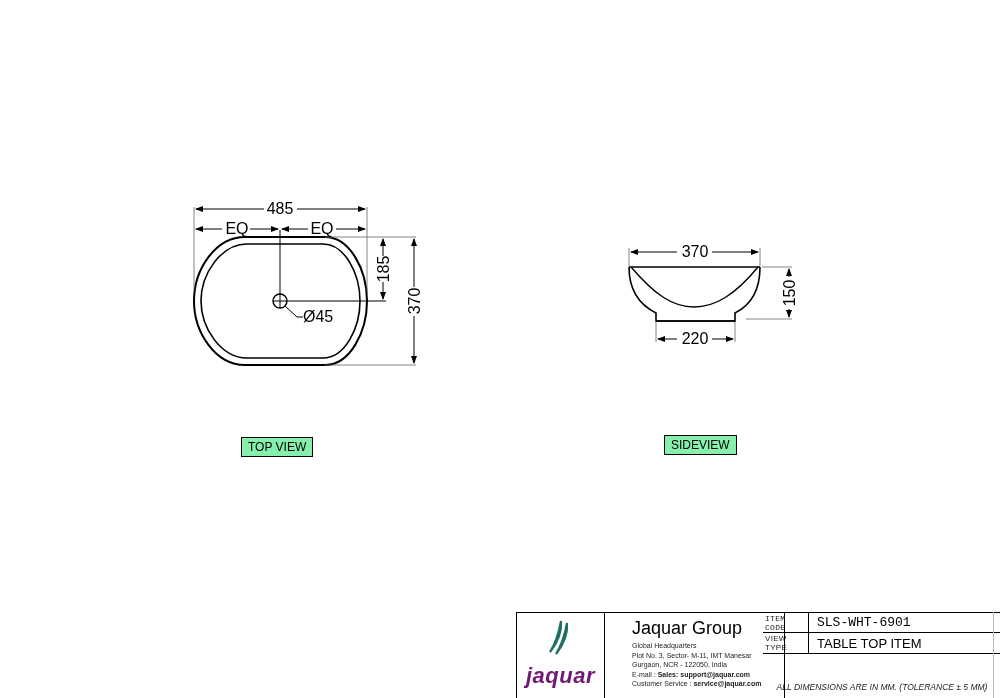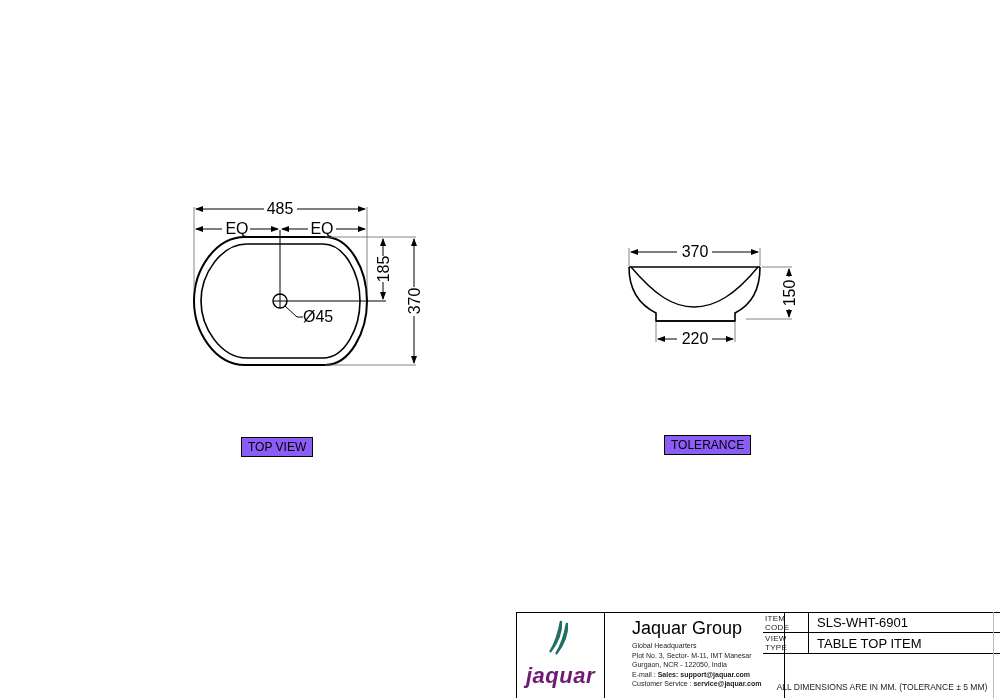--- a/index.html
+++ b/index.html
@@ -1,30 +1,30 @@
 <!DOCTYPE html>
 <html><head>
 <meta charset="utf-8">
 <style>
   html, body { margin:0; padding:0; background:#ffffff; }
   body { width:1000px; height:698px; position:relative; overflow:hidden; font-family:"Liberation Sans", sans-serif; color:#000; }
   #drawing { position:absolute; left:0; top:0; width:1000px; height:698px; }
   .dimtxt { font-family:"Liberation Sans", sans-serif; font-size:16px; fill:#000; }
-  .view-label { position:absolute; border:1.5px solid #000; font-size:12px; padding:2px 6px; background:#8b5cf6; line-height:14px; }
+  .view-label { position:absolute; border:1.5px solid #000; font-size:12px; padding:2px 6px; background:#86efac; line-height:14px; }
   #title-block { position:absolute; left:516px; top:612px; width:484px; height:86px; border-left:1.5px solid #000; border-top:1.5px solid #000; box-sizing:border-box; }
   .tb-logo { position:absolute; left:0; top:0; width:88px; height:86px; border-right:1.5px solid #000; box-sizing:border-box; }
   .tb-company { position:absolute; left:88px; top:0; width:158px; height:86px; border-right:1.5px solid #000; box-sizing:border-box; padding:4px 0 0 5px;margin-left:22px; }
   .tb-company .name { font-size:18px; line-height:22px; }
   .tb-company .addr { font-size:7px; line-height:9.5px; color:#222; margin-top:2px; }
   .tb-company .addr b { font-weight:bold; }
   .tb-fields { position:absolute; left:246px; top:0; width:238px; height:86px; }
   .tb-row { position:absolute; left:0; width:238px; border-bottom:1px solid #000; box-sizing:border-box; font-size:9px; }
   .tb-row .lbl { position:absolute; left:0; top:0; width:46px; height:100%; border-right:1px solid #000; box-sizing:border-box; padding-left:2px; display:flex; align-items:center; font-size:8px; letter-spacing:0.3px; color:#222; }
   .tb-row .val { position:absolute; left:54px; top:0; height:100%; display:flex; align-items:center; font-size:13px; }
-  .tb-note { position:absolute; left:0; top:62px; width:238px; height:24px; display:flex; align-items:center; justify-content:center; font-size:8.5px; color:#222; }
+  .tb-note { position:absolute; left:0; top:62px; width:238px; height:24px; display:flex; align-items:center; justify-content:center; font-size:8.5px; color:#222;font-style:italic; }
   .right-edge { position:absolute; left:993px; top:612px; width:1px; height:86px; background:#bbb; }
 </style>
 </head>
 <body>
 
 <svg id="drawing" viewBox="0 0 1000 698" xmlns="http://www.w3.org/2000/svg">
   <defs>
     <marker id="arr" markerWidth="8" markerHeight="6" refX="7" refY="3" orient="auto-start-reverse" markerUnits="userSpaceOnUse">
       <path d="M0,0 L8,3 L0,6 Z" fill="#000"></path>
     </marker>
@@ -109,39 +109,39 @@
   <g>
     <path d="M561,621 C562,632 557,643 550,652 C556,643 559,632 561,621 Z" fill="#1f6f63" stroke="#1f6f63" stroke-width="2.2"></path>
     <path d="M567,623 C568,634 563,645 556,654 C562,645 565,634 567,623 Z" fill="#1f6f63" stroke="#1f6f63" stroke-width="2.2"></path>
   </g>
 </svg>
 
 <div class="view-label" style="left:241px; top:437px;">
   <span>TOP VIEW</span>
 </div>
 <div class="view-label" style="left:664px; top:435px;">
-  <span>TOLERANCE</span>
+  <span>SIDEVIEW</span>
 </div>
 
 <div id="title-block">
   <div class="tb-logo">
     <div style="position:absolute; left:9px; top:50px; font-size:22px; font-style:italic; font-weight:bold; color:#701a75; letter-spacing:0.5px;">jaquar</div>
   </div>
   <div class="tb-company">
     <div class="name">Jaquar Group</div>
     <div class="addr">
       <div>Global Headquarters</div>
       <div>Plot No. 3, Sector- M-11, IMT Manesar</div>
       <div>Gurgaon, NCR - 122050, India</div>
       <div><span>E-mail : </span><b>Sales: support@jaquar.com</b></div>
       <div><span>Customer Service : </span><b>service@jaquar.com</b></div>
     </div>
   </div>
   <div class="tb-fields">
-    <div class="tb-row" style="top:0; height:20px;">
+    <div class="tb-row" style="top:0; height:20px;font-family:Liberation Mono, monospace;">
       <div class="lbl">ITEM CODE</div>
       <div class="val">SLS-WHT-6901</div>
     </div>
     <div class="tb-row" style="top:20px; height:21px;">
       <div class="lbl">VIEW TYPE</div>
       <div class="val">TABLE TOP ITEM</div>
     </div>
     <div class="tb-note">ALL DIMENSIONS ARE IN MM. (TOLERANCE ± 5 MM)</div>
   </div>
 </div>

